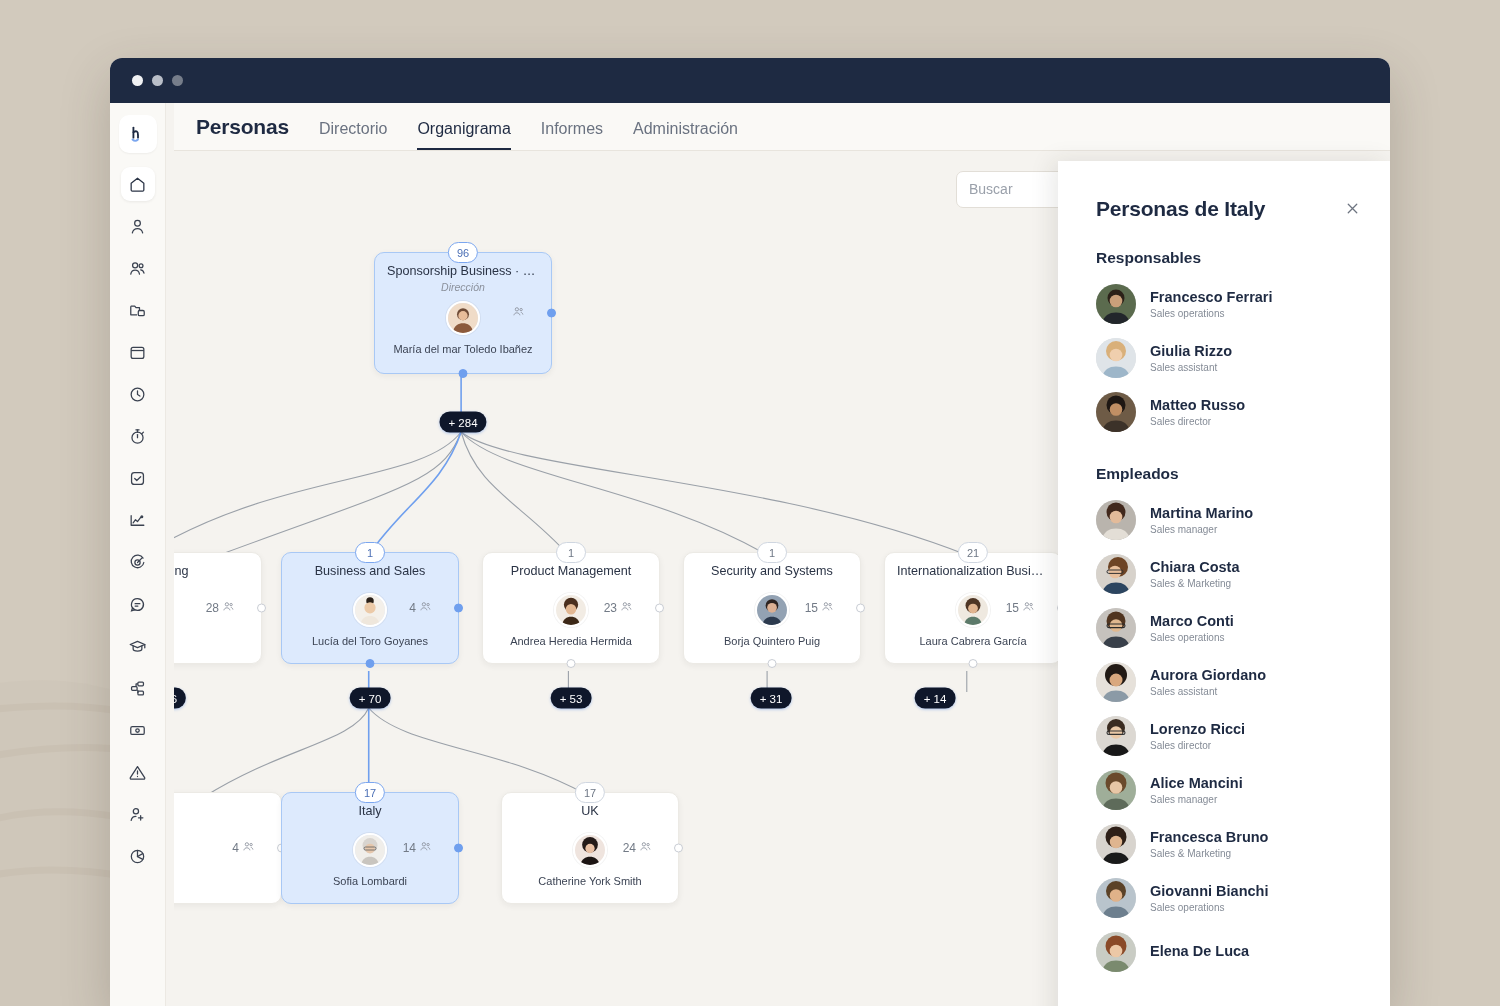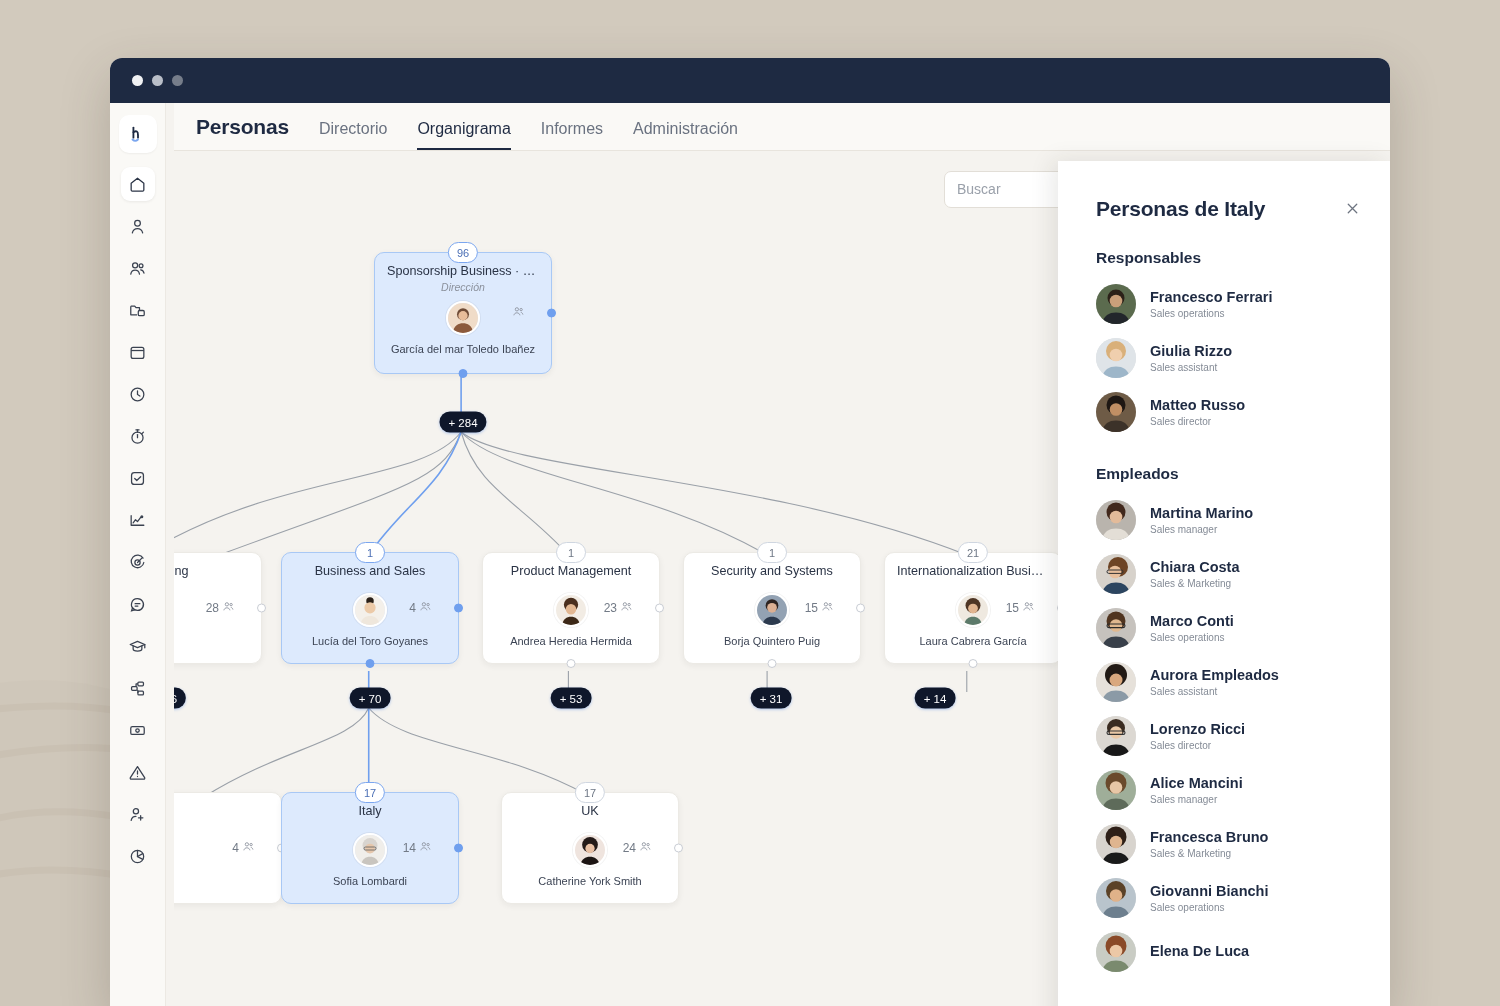--- a/index.html
+++ b/index.html
@@ -70,21 +70,21 @@
   }
   .nav-tab {
     font-size: 16px; color: #6a7280; padding-bottom: 11px;
     border-bottom: 2.5px solid transparent; line-height: 1;
   }
   .nav-tab.active { color: #1e2a42; border-bottom-color: #1e2a42; }
 
   .toolbar {
     height: 76px; background: #f5f3ef;
     display: flex; align-items: center; justify-content: flex-end;
-    padding: 0 24px; gap: 16px;
+    padding: 0 24px; gap: 4px;
   }
   .search-box {
     width: 236px; height: 37px; background: #fff;
     border: 1px solid #e2ded7; border-radius: 7px;
     display: flex; align-items: center; padding: 0 12px;
   }
   .search-box input {
     flex: 1; border: 0; outline: 0; font-size: 14px;
     color: #31394a; font-family: inherit; background: transparent;
   }
@@ -415,21 +415,21 @@
           <div class="node-title">Sponsorship Business · Operati...</div>
           <div class="node-sub">Dirección</div>
           <div class="node-avatar">
             <svg viewBox="0 0 40 40">
                 <rect width="40" height="40" fill="#f0dcc8"></rect>
                 <circle cx="20" cy="15" r="8" fill="#6e4b36"></circle>
                 <circle cx="20" cy="17" r="6.2" fill="#e8bd9a"></circle>
                 <path d="M6 40c2-10 8-13 14-13s12 3 14 13z" fill="#8c5a3c"></path>
               </svg>
           </div>
-          <div class="node-name">García del mar Toledo Ibañez</div>
+          <div class="node-name">María del mar Toledo Ibañez</div>
           <div class="node-count">
             <span></span>
             <span>
               <svg viewBox="0 0 24 24" fill="none" stroke="#8b919c" stroke-width="1.6">
                   <circle cx="9" cy="8" r="3"></circle>
                   <path d="M3.5 19c.6-3 2.8-4.6 5.5-4.6S14 16 14.6 19"></path>
                   <circle cx="16.8" cy="8.5" r="2.2"></circle>
                   <path d="M16.2 13.6c1.9.2 3.5 1.7 4 4.1"></path>
                 </svg>
             </span>
@@ -729,21 +729,21 @@
         <div class="p-row">
           <div class="p-avatar">
               <svg viewBox="0 0 40 40">
                 <rect width="40" height="40" fill="#e6e1da"></rect>
                 <circle cx="20" cy="13" r="11" fill="#221a15"></circle>
                 <circle cx="20" cy="18" r="6.5" fill="#d9a87e"></circle>
                 <path d="M6 40c1.6-8.5 7-11.5 14-11.5S32.4 31.5 34 40z" fill="#8b9aa6"></path>
               </svg>
             </div>
           <div>
-            <div class="p-name">Aurora Empleados</div>
+            <div class="p-name">Aurora Giordano</div>
             <div class="p-role">Sales assistant</div>
           </div>
         </div>
         <div class="p-row">
           <div class="p-avatar">
               <svg viewBox="0 0 40 40">
                 <rect width="40" height="40" fill="#dcd8d2"></rect>
                 <circle cx="20" cy="12" r="9" fill="#3a2b20"></circle>
                 <circle cx="20" cy="16.5" r="6.2" fill="#eac8a6"></circle>
                 <rect x="11" y="15" width="18" height="3.4" rx="1.7" fill="none" stroke="#333" stroke-width="1.1"></rect>

